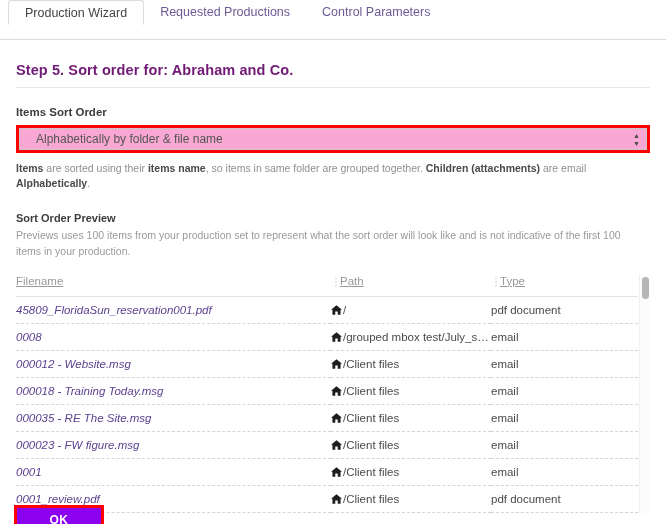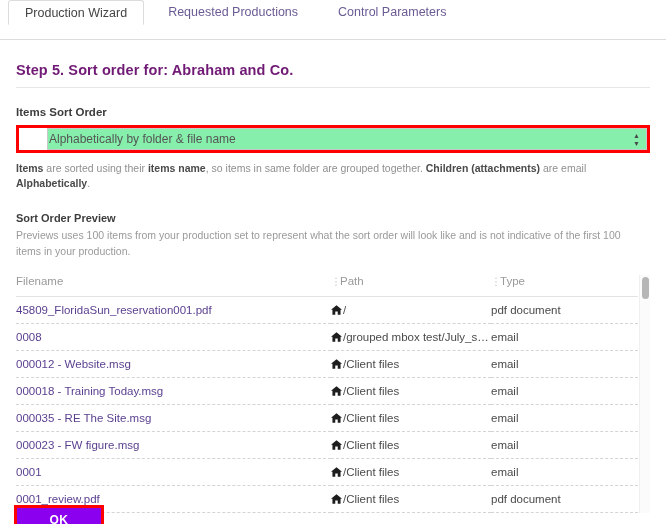--- a/index.html
+++ b/index.html
@@ -25,21 +25,20 @@
     position: absolute;
     left: 0; right: 0; bottom: 0;
     height: 1px;
     background: #dcdcdc;
   }
   .tabs {
     display: flex;
     align-items: stretch;
     height: 24px;
     padding-left: 8px;
-    gap: 8px;
   }
   .tab {
     position: relative;
     display: flex;
     align-items: center;
     padding: 0 16px;
     font-size: 12.5px;
     color: #6b5b95;
     white-space: nowrap;
     cursor: pointer;
@@ -87,28 +86,27 @@
     position: relative;
     border: 3px solid #ff0000;
     height: 28px;
     width: 634px;
     background: #ffffff;
   }
   .select-inner {
     position: absolute;
     inset: 0;
     border: 1px solid #c9c9c9;
-    background: #86efac;
+    background: #f9a8d4;
     display: flex;
     align-items: center;
-    padding-left: 1px;
+    padding-left: 16px;
     font-size: 12px;
     color: #555555;
     cursor: pointer;
-    margin-left: 28px;
   }
   .spinner {
     position: absolute;
     right: 6px;
     top: 50%;
     transform: translateY(-50%);
     display: flex;
     flex-direction: column;
     gap: 2px;
     line-height: 1;
@@ -155,20 +153,21 @@
     table-layout: fixed;
   }
   table.preview th {
     text-align: left;
     font-size: 11.5px;
     font-weight: normal;
     color: #9a9a9a;
     padding: 0 0 9px 0;
     border-bottom: 1px solid #e3e3e3;
     vertical-align: bottom;
+    text-decoration: underline;
   }
   th .colhandle {
     display: inline-block;
     width: 9px;
     color: #c2c2c2;
     font-size: 10px;
     letter-spacing: 0;
     vertical-align: baseline;
   }
   table.preview td {
@@ -178,20 +177,21 @@
     padding: 0;
     border-bottom: 1px dashed #d4d4d4;
     white-space: nowrap;
     overflow: hidden;
     text-overflow: ellipsis;
   }
   td.filename a {
     color: #5a3f8f;
     text-decoration: none;
     cursor: pointer;
+    font-style: italic;
   }
   .home-icon {
     display: inline-block;
     width: 11px;
     height: 10px;
     margin-right: 1px;
     position: relative;
     top: 1px;
     color: #1d1d1d;
   }

